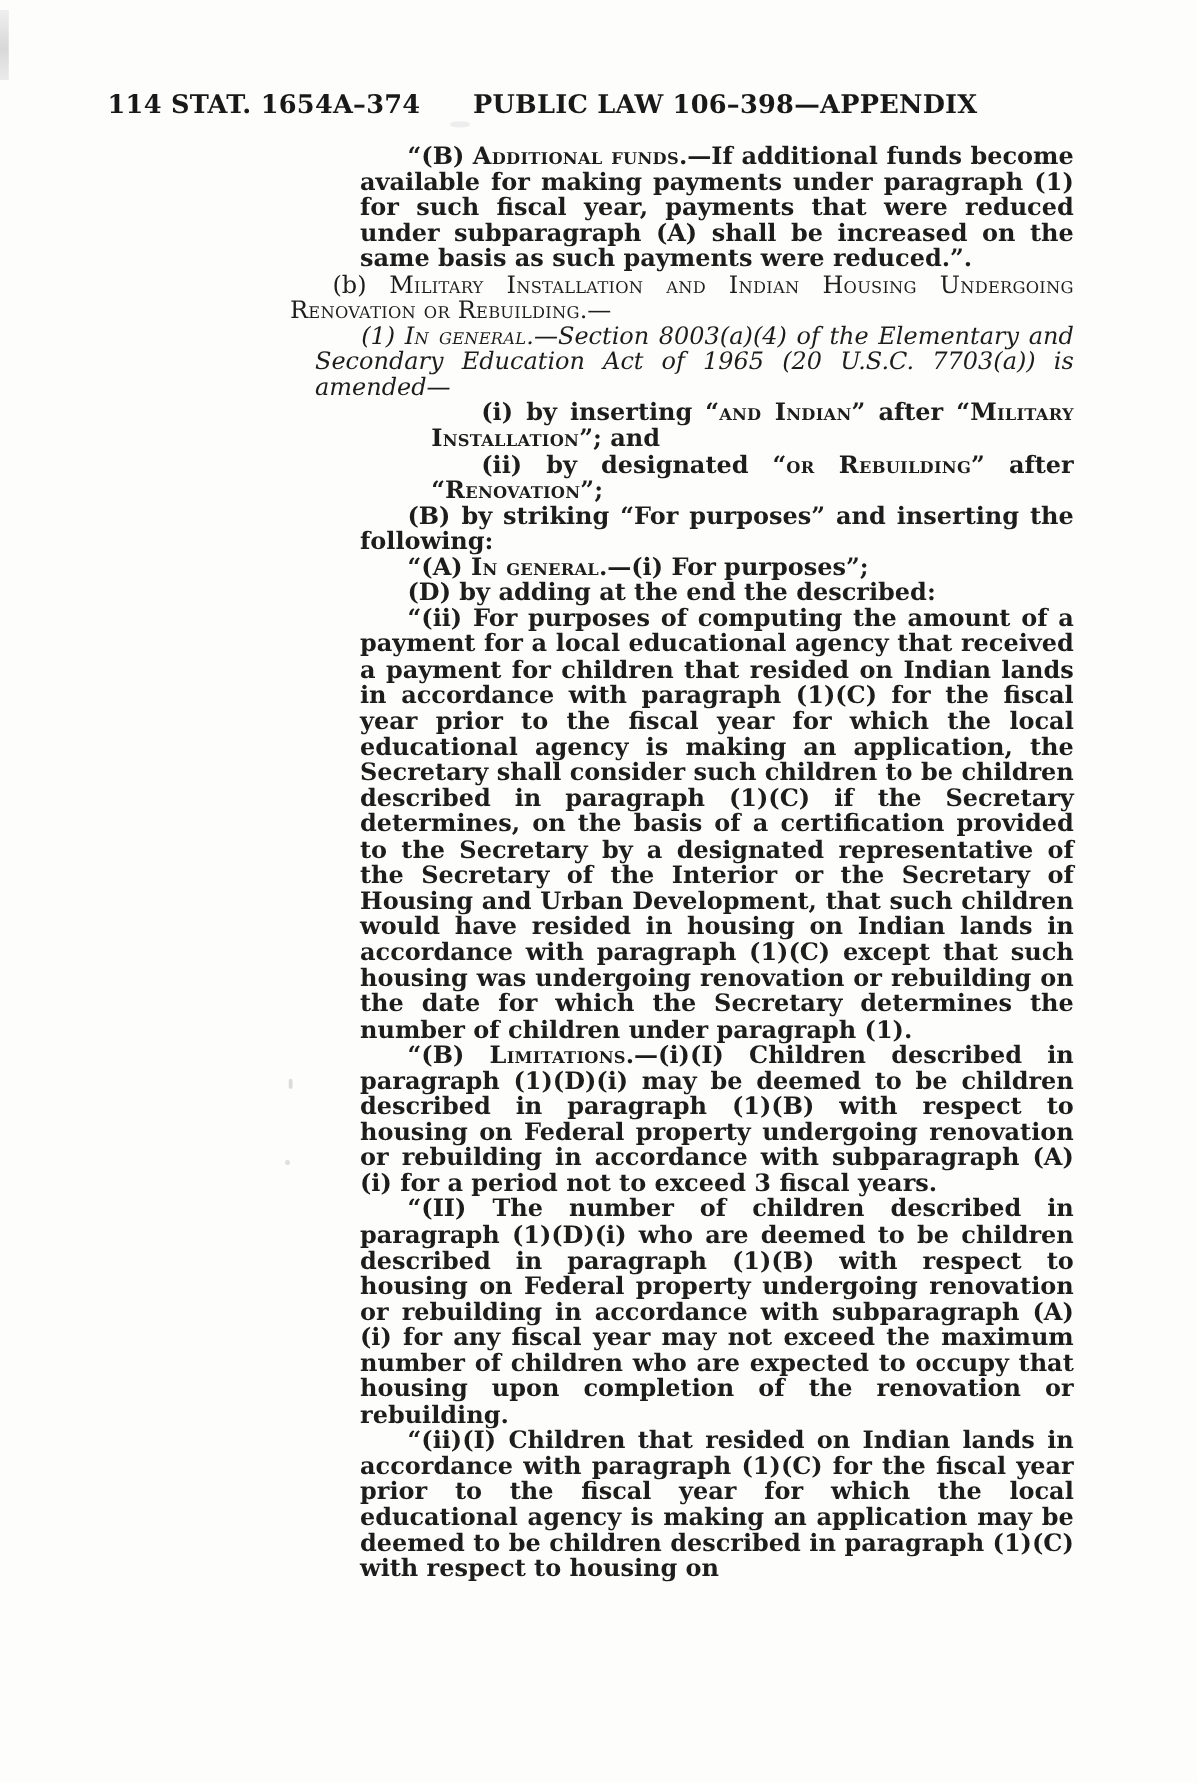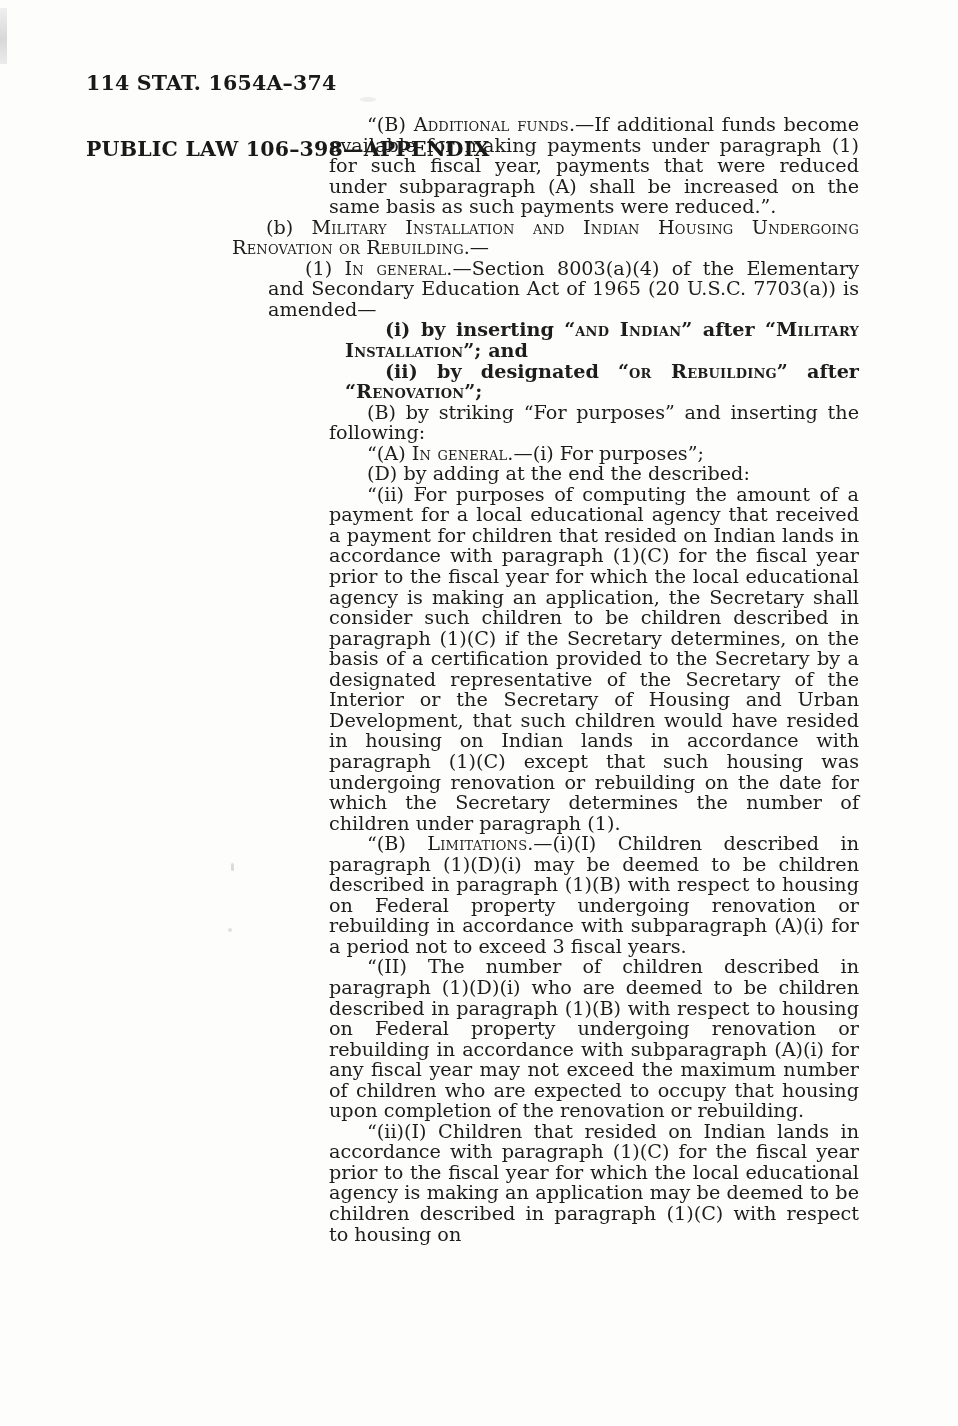--- a/index.html
+++ b/index.html
@@ -10,32 +10,31 @@
     overflow:hidden;
     font-family:"DejaVu Serif","Liberation Serif",serif;
     color:#1e1e1e;
   }
   .header{
     position:absolute;top:71px;left:86px;
     display:flex;gap:42px;
     font-size:20.5px;font-weight:700;
     letter-spacing:.2px;white-space:nowrap;
     color:#191919;
-    flex-direction:column;
   }
   .textblock{
     position:absolute;top:115px;left:232px;width:627px;
     font-size:19.2px;line-height:20.55px;
     text-align:justify;
     color:#1d1d1d;
   }
   .para{margin:0;padding:0;}
   .lvl0{margin-left:0;   text-indent:34px;}
-  .lvl1{margin-left:36px; text-indent:37px;}
-  .lvl2{margin-left:97px; text-indent:38px;}
+  .lvl1{margin-left:20px; text-indent:37px;font-style:italic;}
+  .lvl2{margin-left:56px; text-indent:38px;font-weight:bold;}
   .lvl3{margin-left:113px;text-indent:40px;font-weight:bold;}
   .sc{font-variant:small-caps;letter-spacing:.2px;}
   .artifact{position:absolute;}
   .artifact.edge-strip{
     left:0;top:8px;width:7px;height:56px;
     background:linear-gradient(180deg,#efefef,#d8d8d8 55%,#ebebeb);
   }
   .artifact.speck-1{left:231px;top:863px;width:3px;height:8px;background:#c9c9c9;border-radius:2px;opacity:.65;}
   .artifact.speck-2{left:228px;top:928px;width:4px;height:4px;background:#d3d3d3;border-radius:50%;opacity:.7;}
   .artifact.smudge{left:360px;top:97px;width:16px;height:5px;background:#eeeeee;border-radius:45%;}

